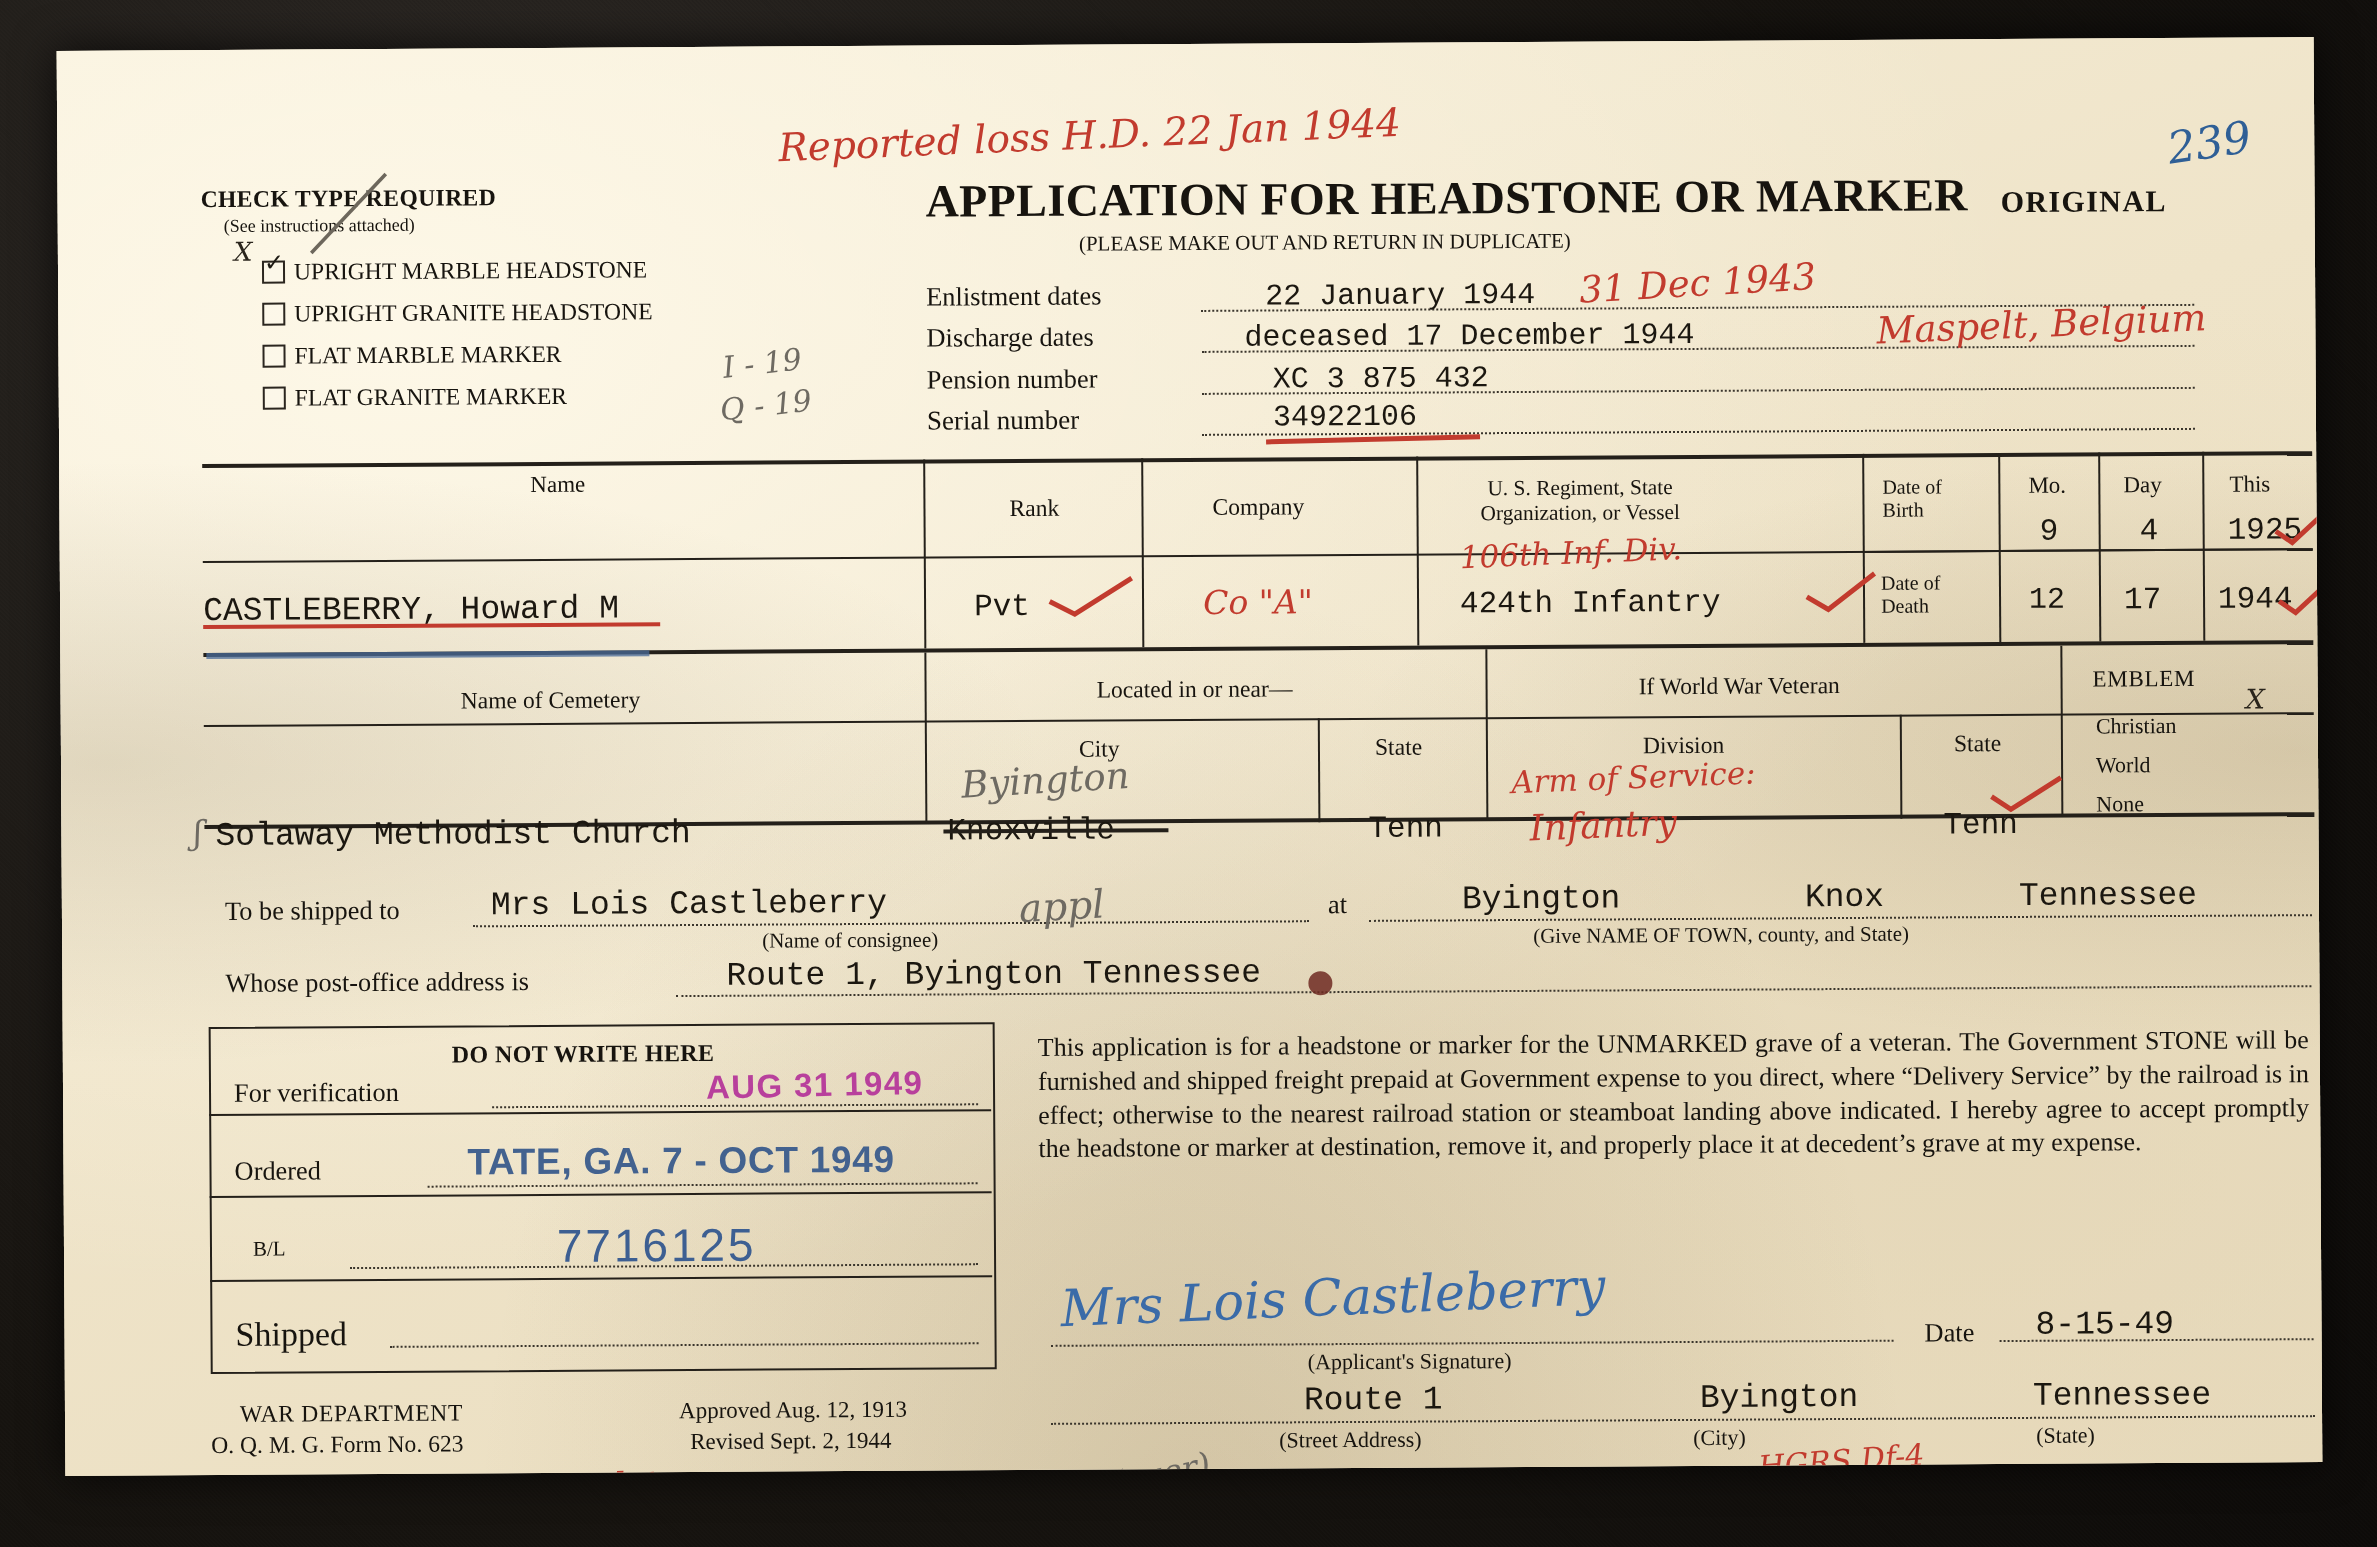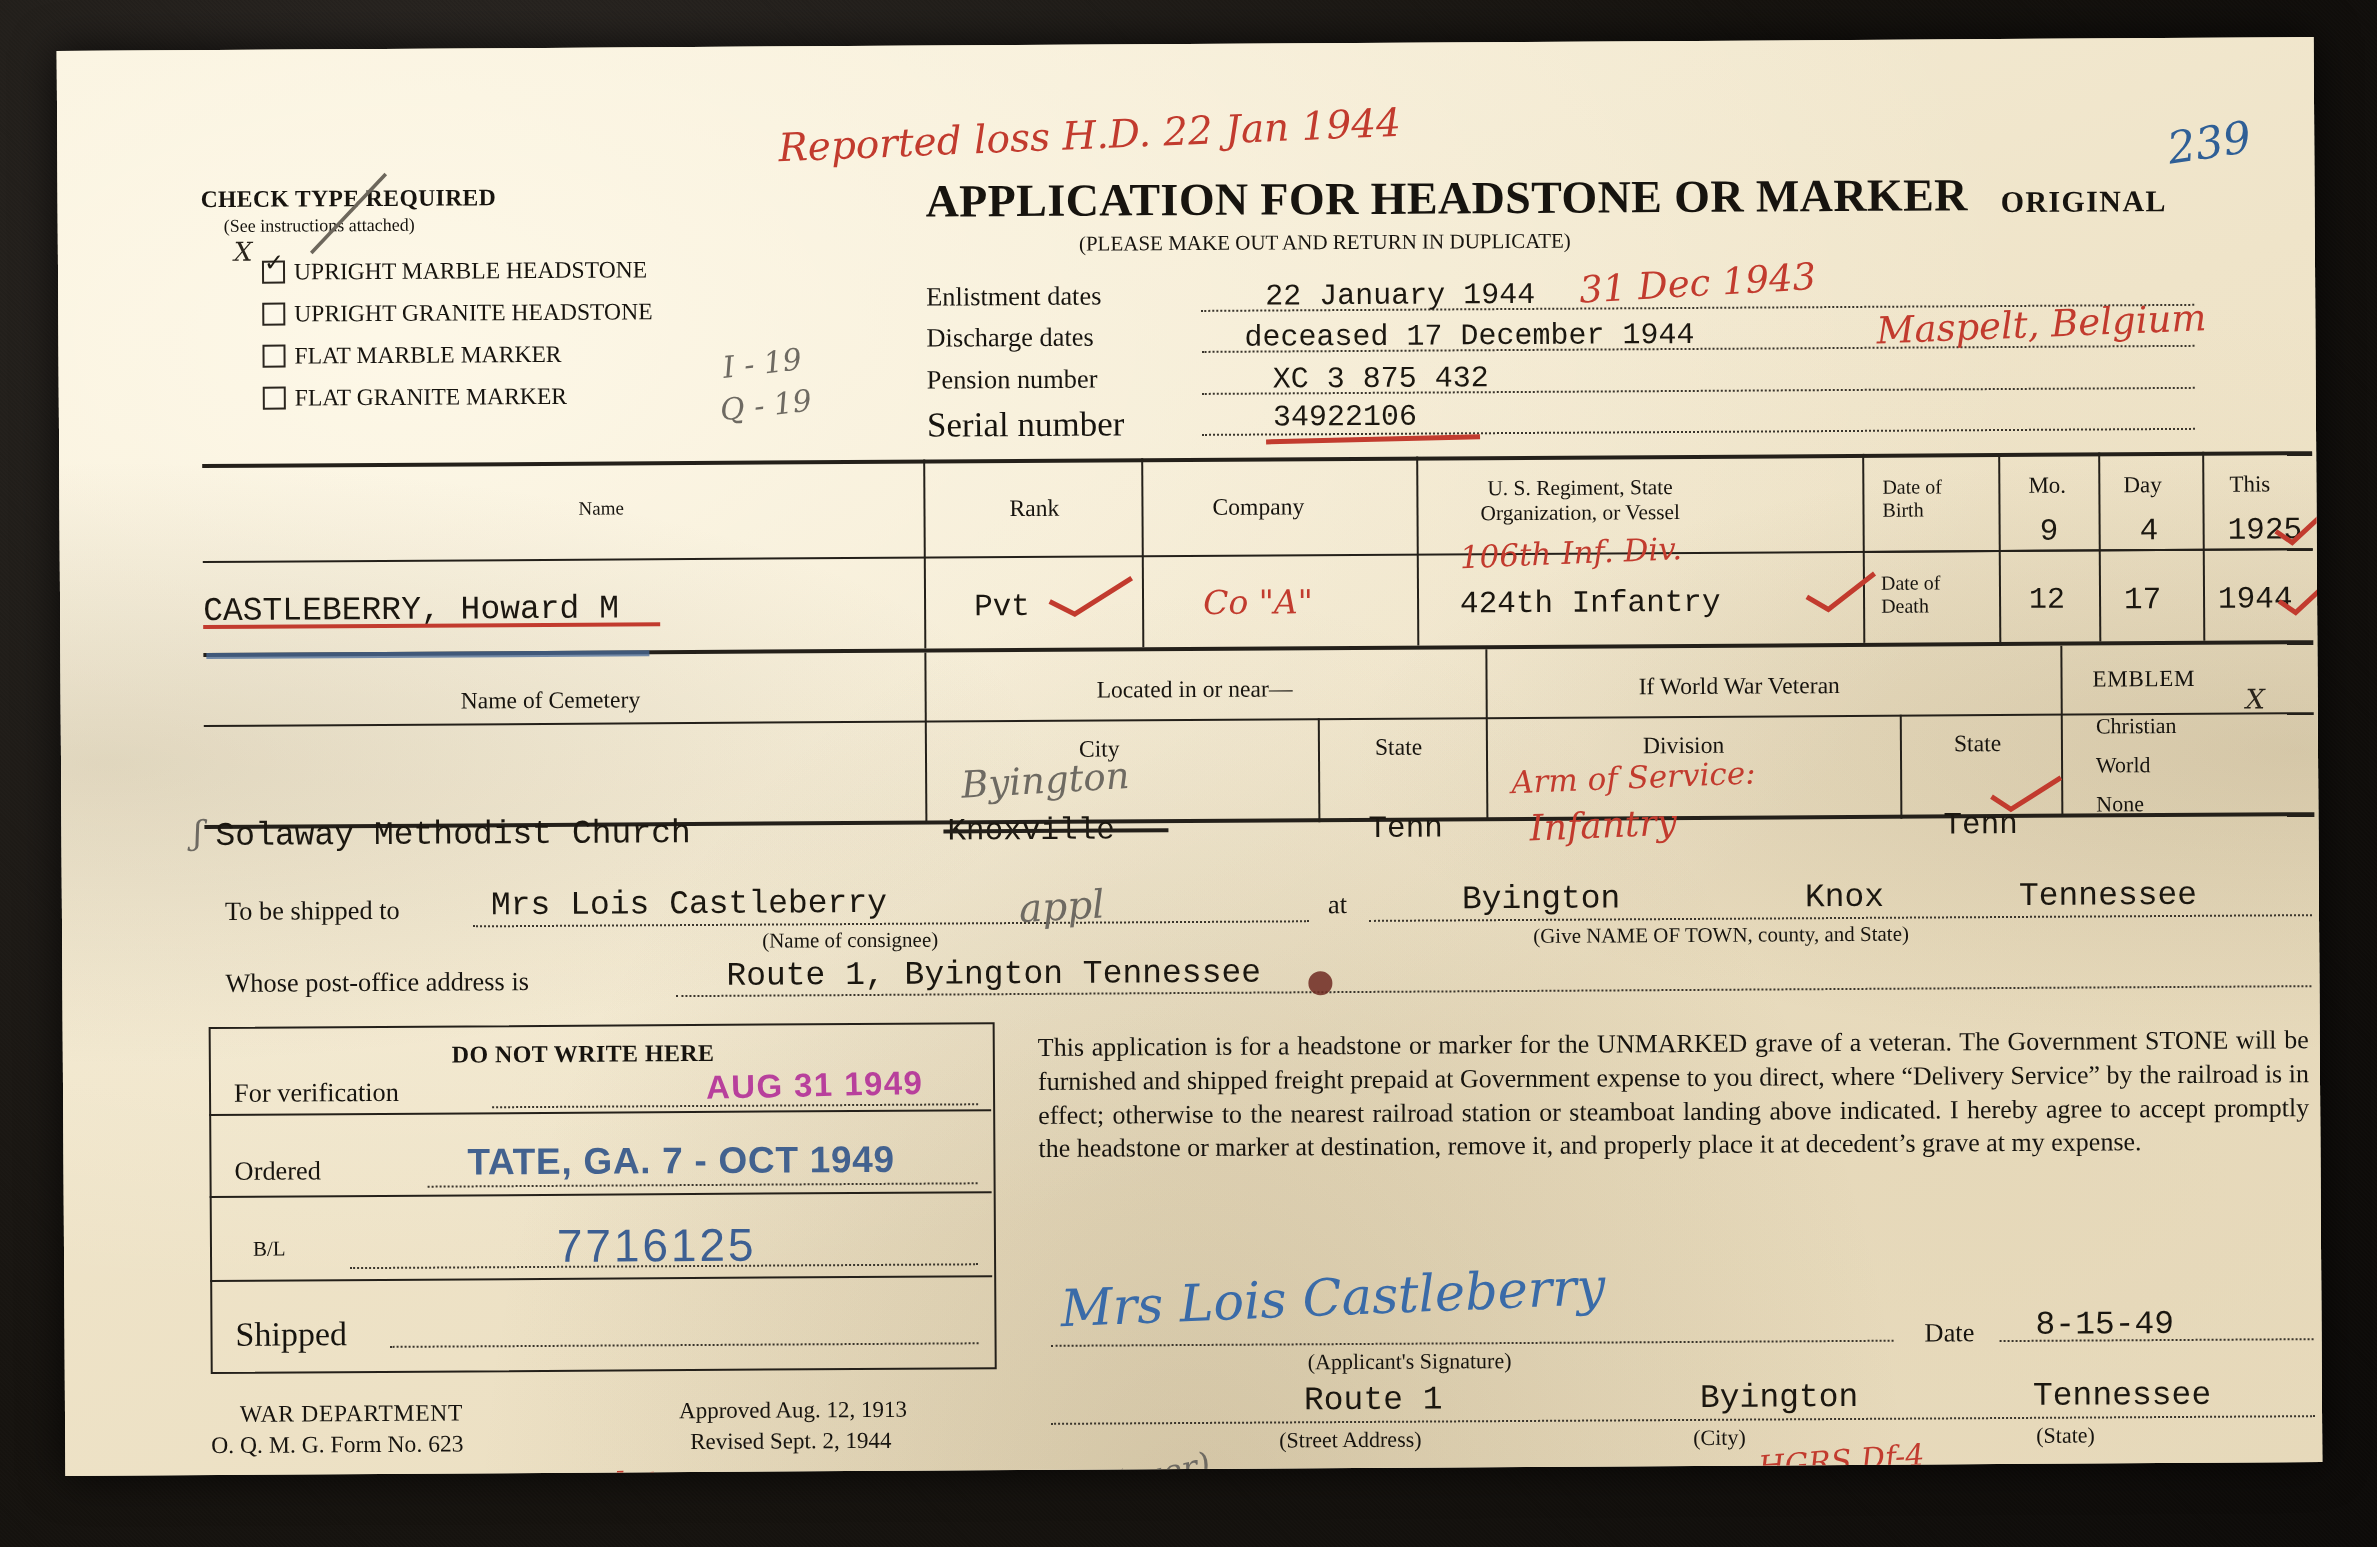--- a/index.html
+++ b/index.html
@@ -94,40 +94,40 @@
 
   <div class="t ser" style="left:868px;top:277px;font-size:26.4px;">Discharge dates</div>
   <div class="dotline" style="left:1143px;top:307px;width:993px;"></div>
   <div class="t mono" style="left:1186px;top:277px;font-size:30px;">deceased 17 December 1944</div>
   <div class="t hand redink" style="left:1818px;top:264px;font-size:37px;transform:rotate(-2deg);">Maspelt, Belgium</div>
 
   <div class="t ser" style="left:868px;top:319px;font-size:26.4px;">Pension number</div>
   <div class="dotline" style="left:1143px;top:349px;width:993px;"></div>
   <div class="t mono" style="left:1214px;top:319px;font-size:30px;">XC 3 875 432</div>
 
-  <div class="t ser" style="left:868px;top:360px;font-size:35px;">Serial number</div>
+  <div class="t ser" style="left:868px;top:360px;font-size:27px;">Serial number</div>
   <div class="dotline" style="left:1143px;top:390px;width:993px;"></div>
   <div class="t mono" style="left:1214px;top:357px;font-size:30px;">34922106</div>
   <div class="rule redink" style="left:1207px;top:394px;width:214px;height:5px;background:#c23b2e;transform:rotate(-1deg);"></div>
 
   <div class="rule" style="left:143px;top:414px;width:2110px;height:3.6px;"></div>
   <div class="rule" style="left:143px;top:511px;width:2110px;height:2.1px;"></div>
   <div class="rule" style="left:143px;top:603px;width:2110px;height:3.6px;"></div>
 
   <div class="rule" style="left:864px;top:414px;width:2.1px;height:189px;"></div>
   <div class="rule" style="left:1082px;top:414px;width:2.1px;height:189px;"></div>
   <div class="rule" style="left:1357px;top:414px;width:2.1px;height:189px;"></div>
   <div class="rule" style="left:1803px;top:414px;width:2.1px;height:189px;"></div>
   <div class="rule" style="left:1939px;top:414px;width:2.1px;height:189px;"></div>
   <div class="rule" style="left:2039px;top:414px;width:2.1px;height:189px;"></div>
   <div class="rule" style="left:2143px;top:414px;width:2.1px;height:189px;"></div>
 
   <div class="rule" style="left:1803px;top:511px;width:450px;height:2.1px;"></div>
 
-  <div class="t ser" style="left:471px;top:450px;font-size:19px;margin-left:48px;">Name</div>
+  <div class="t ser" style="left:471px;top:424px;font-size:23px;">Name</div>
   <div class="t ser" style="left:950px;top:450px;font-size:23.6px;">Rank</div>
   <div class="t ser" style="left:1153px;top:450px;font-size:23.6px;">Company</div>
   <div class="t ser" style="left:1421px;top:434px;font-size:21.4px;text-align:center;line-height:1.15;">U. S. Regiment, State
 Organization, or Vessel</div>
 
   <div class="t ser" style="left:1823px;top:436px;font-size:20px;line-height:1.15;">Date of
 Birth</div>
   <div class="t ser" style="left:1821px;top:532px;font-size:20px;line-height:1.15;">Date of
 Death</div>
   <div class="t ser" style="left:1969px;top:434px;font-size:23px;">Mo.</div>

